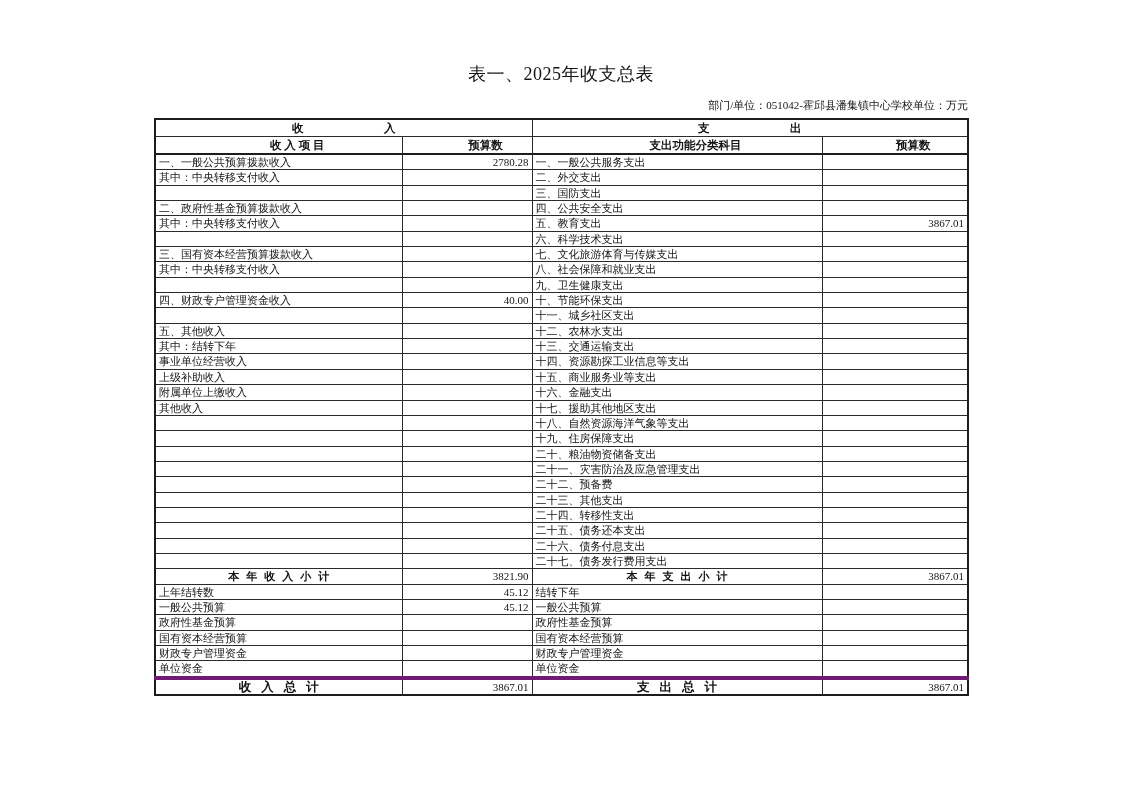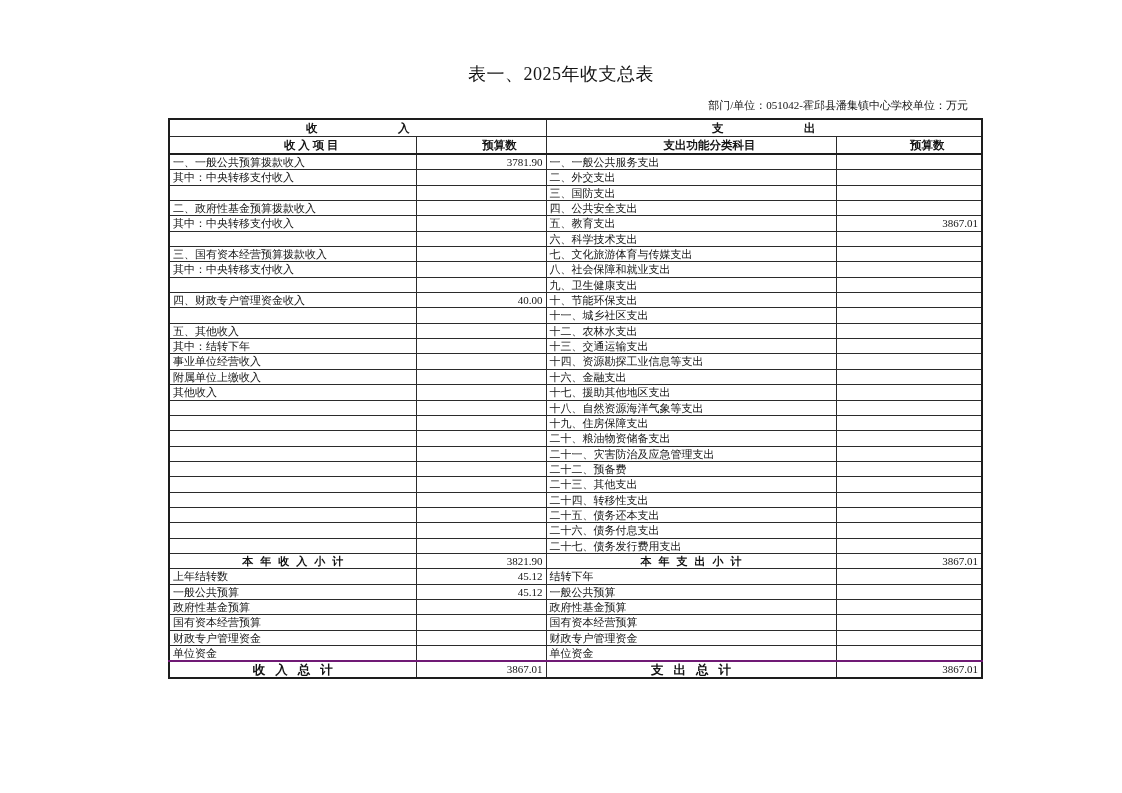--- a/index.html
+++ b/index.html
@@ -11,39 +11,39 @@
   .page{position:relative;width:1122px;height:793px;background:#fff;}
   .title{
     position:absolute;top:62px;left:0;width:100%;
     text-align:center;font-size:18px;font-weight:normal;margin:0;letter-spacing:.5px;
   }
   .meta{
     position:absolute;top:99px;left:155px;width:813px;
     display:flex;justify-content:flex-end;font-size:11px;line-height:13px;
   }
   table.grid{
-    position:absolute;top:118px;left:168px;width:813px;
+    position:absolute;top:118px;left:154px;width:813px;
     border-collapse:collapse;table-layout:fixed;
     border:2px solid #1d1d1d;
   }
   .grid th,.grid td{
     border:1px solid #2b2b2b;padding:0 3px;
     font-size:11px;line-height:1.12;height:14.35px;
     white-space:nowrap;overflow:hidden;font-weight:normal;
   }
   .grid thead th{font-weight:bold;font-size:11.5px;text-align:center;height:16px;}
   .grid thead tr.h2 th{border-bottom:2px solid #1d1d1d;padding-left:40px;}
   .item{text-align:left;}
   .num{text-align:right;}
   .ind0{padding-left:3px;}
   .ind1{padding-left:21px;}
   .ind2{padding-left:44px;margin-left:8px;}
   .ind3{padding-left:73px;}
   tr.subtotal td.item{text-align:center;font-weight:bold;letter-spacing:7px;padding-left:10px;}
-  tr.total td{border-top:2px solid #701a75;}
+  tr.total td{border-top:4px solid #701a75;}
   tr.total td.item{text-align:center;font-weight:bold;letter-spacing:10px;padding-left:13px;font-size:12.5px;}
 </style>
 </head>
 <body>
 
 <div class="page">
 
   <h1 class="title">表一、2025年收支总表</h1>
 
   <div class="meta">
@@ -66,21 +66,21 @@
       <tr class="h2">
         <th>收 入 项 目</th>
         <th>预算数</th>
         <th>支出功能分类科目</th>
         <th>预算数</th>
       </tr>
     </thead>
     <tbody id="rows">
         <tr>
           <td class="item ind0">一、一般公共预算拨款收入</td>
-          <td class="num">3781.90</td>
+          <td class="num">2780.28</td>
           <td class="item ind0">一、一般公共服务支出</td>
           <td class="num"></td>
         </tr>
         <tr>
           <td class="item ind2">其中：中央转移支付收入</td>
           <td class="num"></td>
           <td class="item ind0">二、外交支出</td>
           <td class="num"></td>
         </tr>
         <tr>
@@ -146,20 +146,26 @@
         <tr>
           <td class="item ind2">其中：结转下年</td>
           <td class="num"></td>
           <td class="item ind0">十三、交通运输支出</td>
           <td class="num"></td>
         </tr>
         <tr>
           <td class="item ind3">事业单位经营收入</td>
           <td class="num"></td>
           <td class="item ind0">十四、资源勘探工业信息等支出</td>
+          <td class="num"></td>
+        </tr>
+        <tr>
+          <td class="item ind3">上级补助收入</td>
+          <td class="num"></td>
+          <td class="item ind0">十五、商业服务业等支出</td>
           <td class="num"></td>
         </tr>
         <tr>
           <td class="item ind3">附属单位上缴收入</td>
           <td class="num"></td>
           <td class="item ind0">十六、金融支出</td>
           <td class="num"></td>
         </tr>
         <tr>
           <td class="item ind3">其他收入</td>

